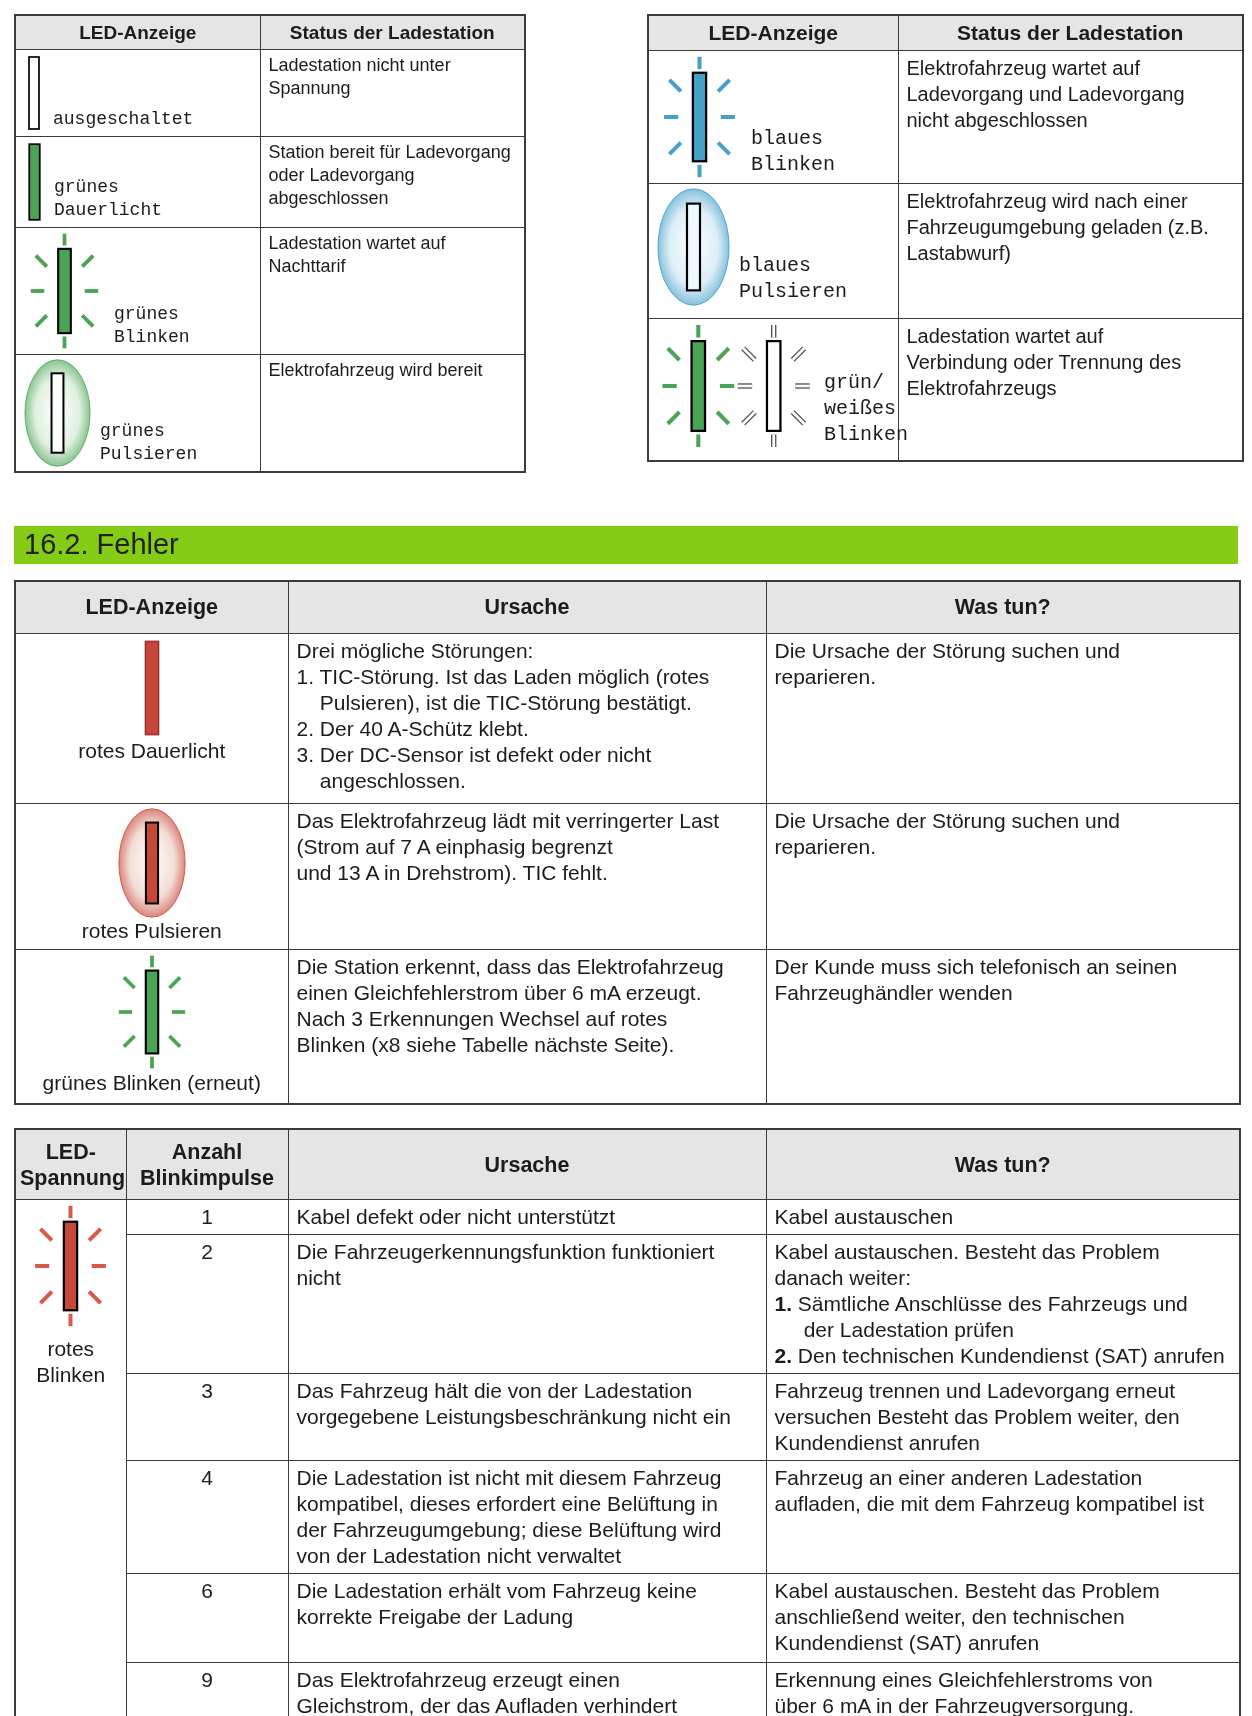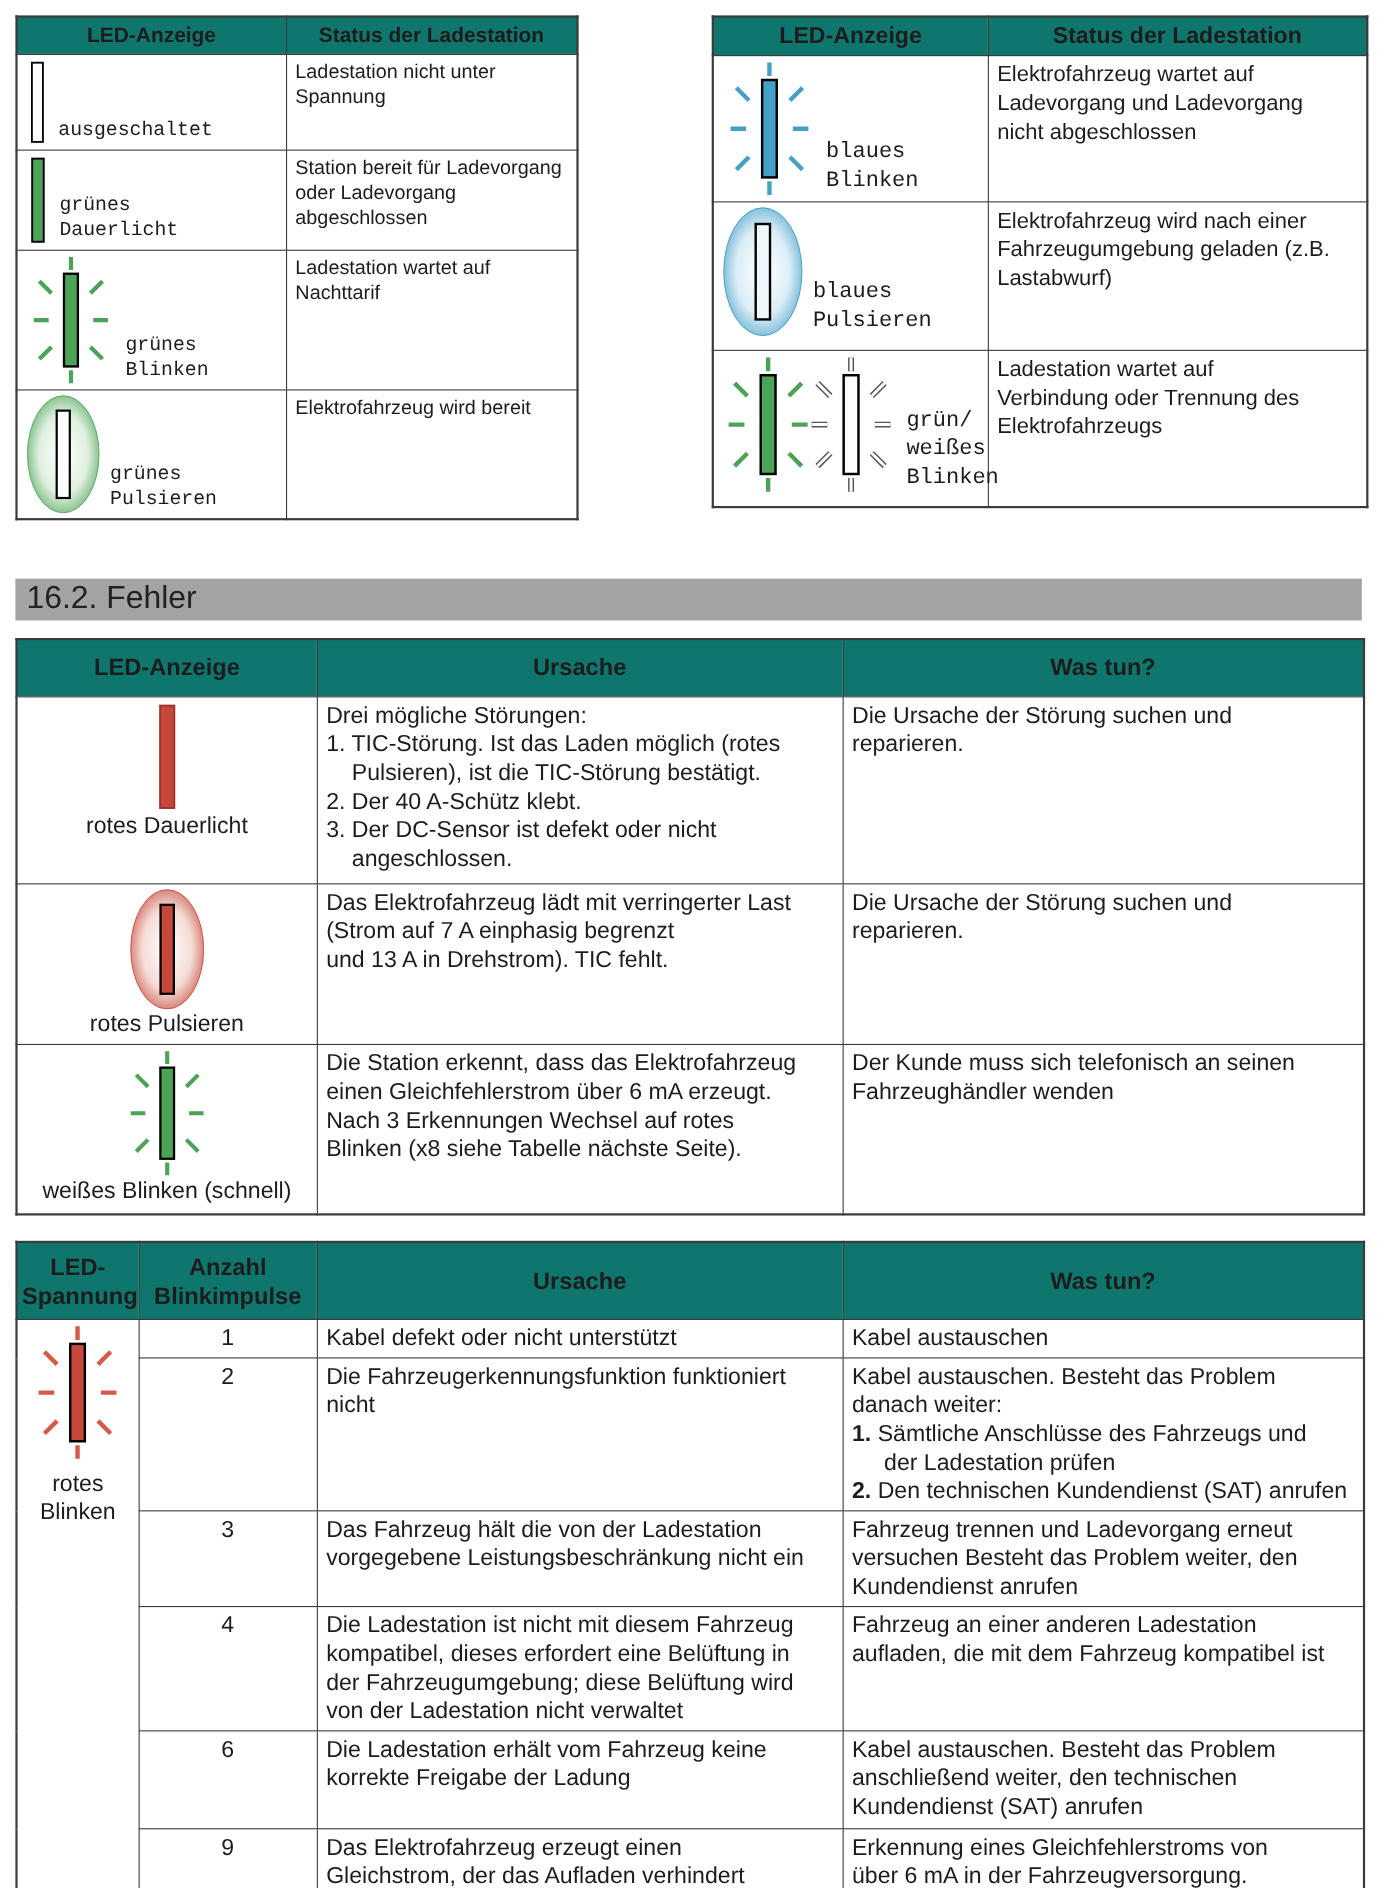--- a/index.html
+++ b/index.html
@@ -2,37 +2,37 @@
 <html><head>
 <meta charset="utf-8">
 <style>
   html,body{margin:0;padding:0;background:#ffffff;}
   body{width:1252px;font-family:"Liberation Sans",sans-serif;color:#1c1c1c;-webkit-font-smoothing:antialiased;}
   .page{padding:14px 14px 20px 14px;}
   .pre{white-space:pre-wrap;}
   table.tbl{border-collapse:collapse;table-layout:fixed;}
   table.tbl th,table.tbl td{border:1.6px solid #3b3b3b;padding:4px 8px;vertical-align:top;}
   table.tbl{border:2.5px solid #3b3b3b;}
-  table.tbl th{background:#0f766e;font-weight:bold;text-align:center;vertical-align:middle;padding:4px 4px;}
+  table.tbl th{background:#e5e5e5;font-weight:bold;text-align:center;vertical-align:middle;padding:4px 4px;}
   
   .top-tables{display:flex;column-gap:121px;align-items:flex-start;}
   .tbl-a{width:510px;font-size:18px;line-height:23px;}
   .tbl-a th{font-size:19px;}
   .tbl-b{width:595px;font-size:20px;line-height:26px;}
   .tbl-b th{font-size:21px;}
   .tbl-a tr.hrow,.tbl-b tr.hrow{height:34px;}
   .tbl-a tr.ra0{height:82px;} .tbl-a tr.ra1{height:85px;} .tbl-a tr.ra2{height:124px;} .tbl-a tr.ra3{height:113px;}
   .tbl-b tr.rb0{height:130px;} .tbl-b tr.rb1{height:135px;} .tbl-b tr.rb2{height:142px;}
   .ledcell{vertical-align:bottom;padding:6px 4px 6px 12px;font-family:Liberation Mono, monospace;}
   .ledwrap{display:flex;align-items:flex-end;gap:9px;}
   .led{display:block;}
   .led svg{display:block;}
   .led-label{white-space:pre-line;padding-bottom:1px;}
   
-  .section-bar{margin-top:53px;width:1224px;height:38px;background:#a3a3a3;display:flex;align-items:center;}
+  .section-bar{margin-top:53px;width:1224px;height:38px;background:#84cc16;display:flex;align-items:center;}
   .section-bar span{font-size:29px;color:#222;padding-left:10px;}
   
   .tbl-c{margin-top:16px;width:1225px;font-size:21px;line-height:26px;}
   .tbl-c th{font-size:21.5px;height:43px;}
   .tbl-c tr.rc0{height:170px;} .tbl-c tr.rc1{height:140px;} .tbl-c tr.rc2{height:155px;}
   .ledcell-c{text-align:center;vertical-align:top;padding-top:10px;}
   .ledcell-c .led svg{margin:0 auto;}
   .ledcell-c .led-label{margin-top:0;}
   
   .tbl-d{margin-top:23px;width:1225px;font-size:21px;line-height:26px;}
@@ -325,21 +325,21 @@
                 <line x1="48" y1="124" x2="48" y2="138" stroke="#4ba455" stroke-width="4.5" stroke-linecap="butt"></line>
                 <line x1="8" y1="70" x2="24" y2="70" stroke="#4ba455" stroke-width="4.5" stroke-linecap="butt"></line>
                 <line x1="72" y1="70" x2="88" y2="70" stroke="#4ba455" stroke-width="4.5" stroke-linecap="butt"></line>
                 <line x1="14" y1="28" x2="27" y2="41" stroke="#4ba455" stroke-width="4.5" stroke-linecap="butt"></line>
                 <line x1="82" y1="28" x2="69" y2="41" stroke="#4ba455" stroke-width="4.5" stroke-linecap="butt"></line>
                 <line x1="14" y1="112" x2="27" y2="99" stroke="#4ba455" stroke-width="4.5" stroke-linecap="butt"></line>
                 <line x1="82" y1="112" x2="69" y2="99" stroke="#4ba455" stroke-width="4.5" stroke-linecap="butt"></line>
                 <rect x="40.5" y="20" width="15" height="100" fill="#4ba455" stroke="#000" stroke-width="2.5"></rect>
               </svg>
             </span>
-          <div class="led-label">weißes Blinken (schnell)</div>
+          <div class="led-label">grünes Blinken (erneut)</div>
         </td>
         <td class="pre">Die Station erkennt, dass das Elektrofahrzeug
 einen Gleichfehlerstrom über 6 mA erzeugt.
 Nach 3 Erkennungen Wechsel auf rotes
 Blinken (x8 siehe Tabelle nächste Seite).</td>
         <td class="pre">Der Kunde muss sich telefonisch an seinen
 Fahrzeughändler wenden</td>
       </tr>
     </tbody>
   </table>

